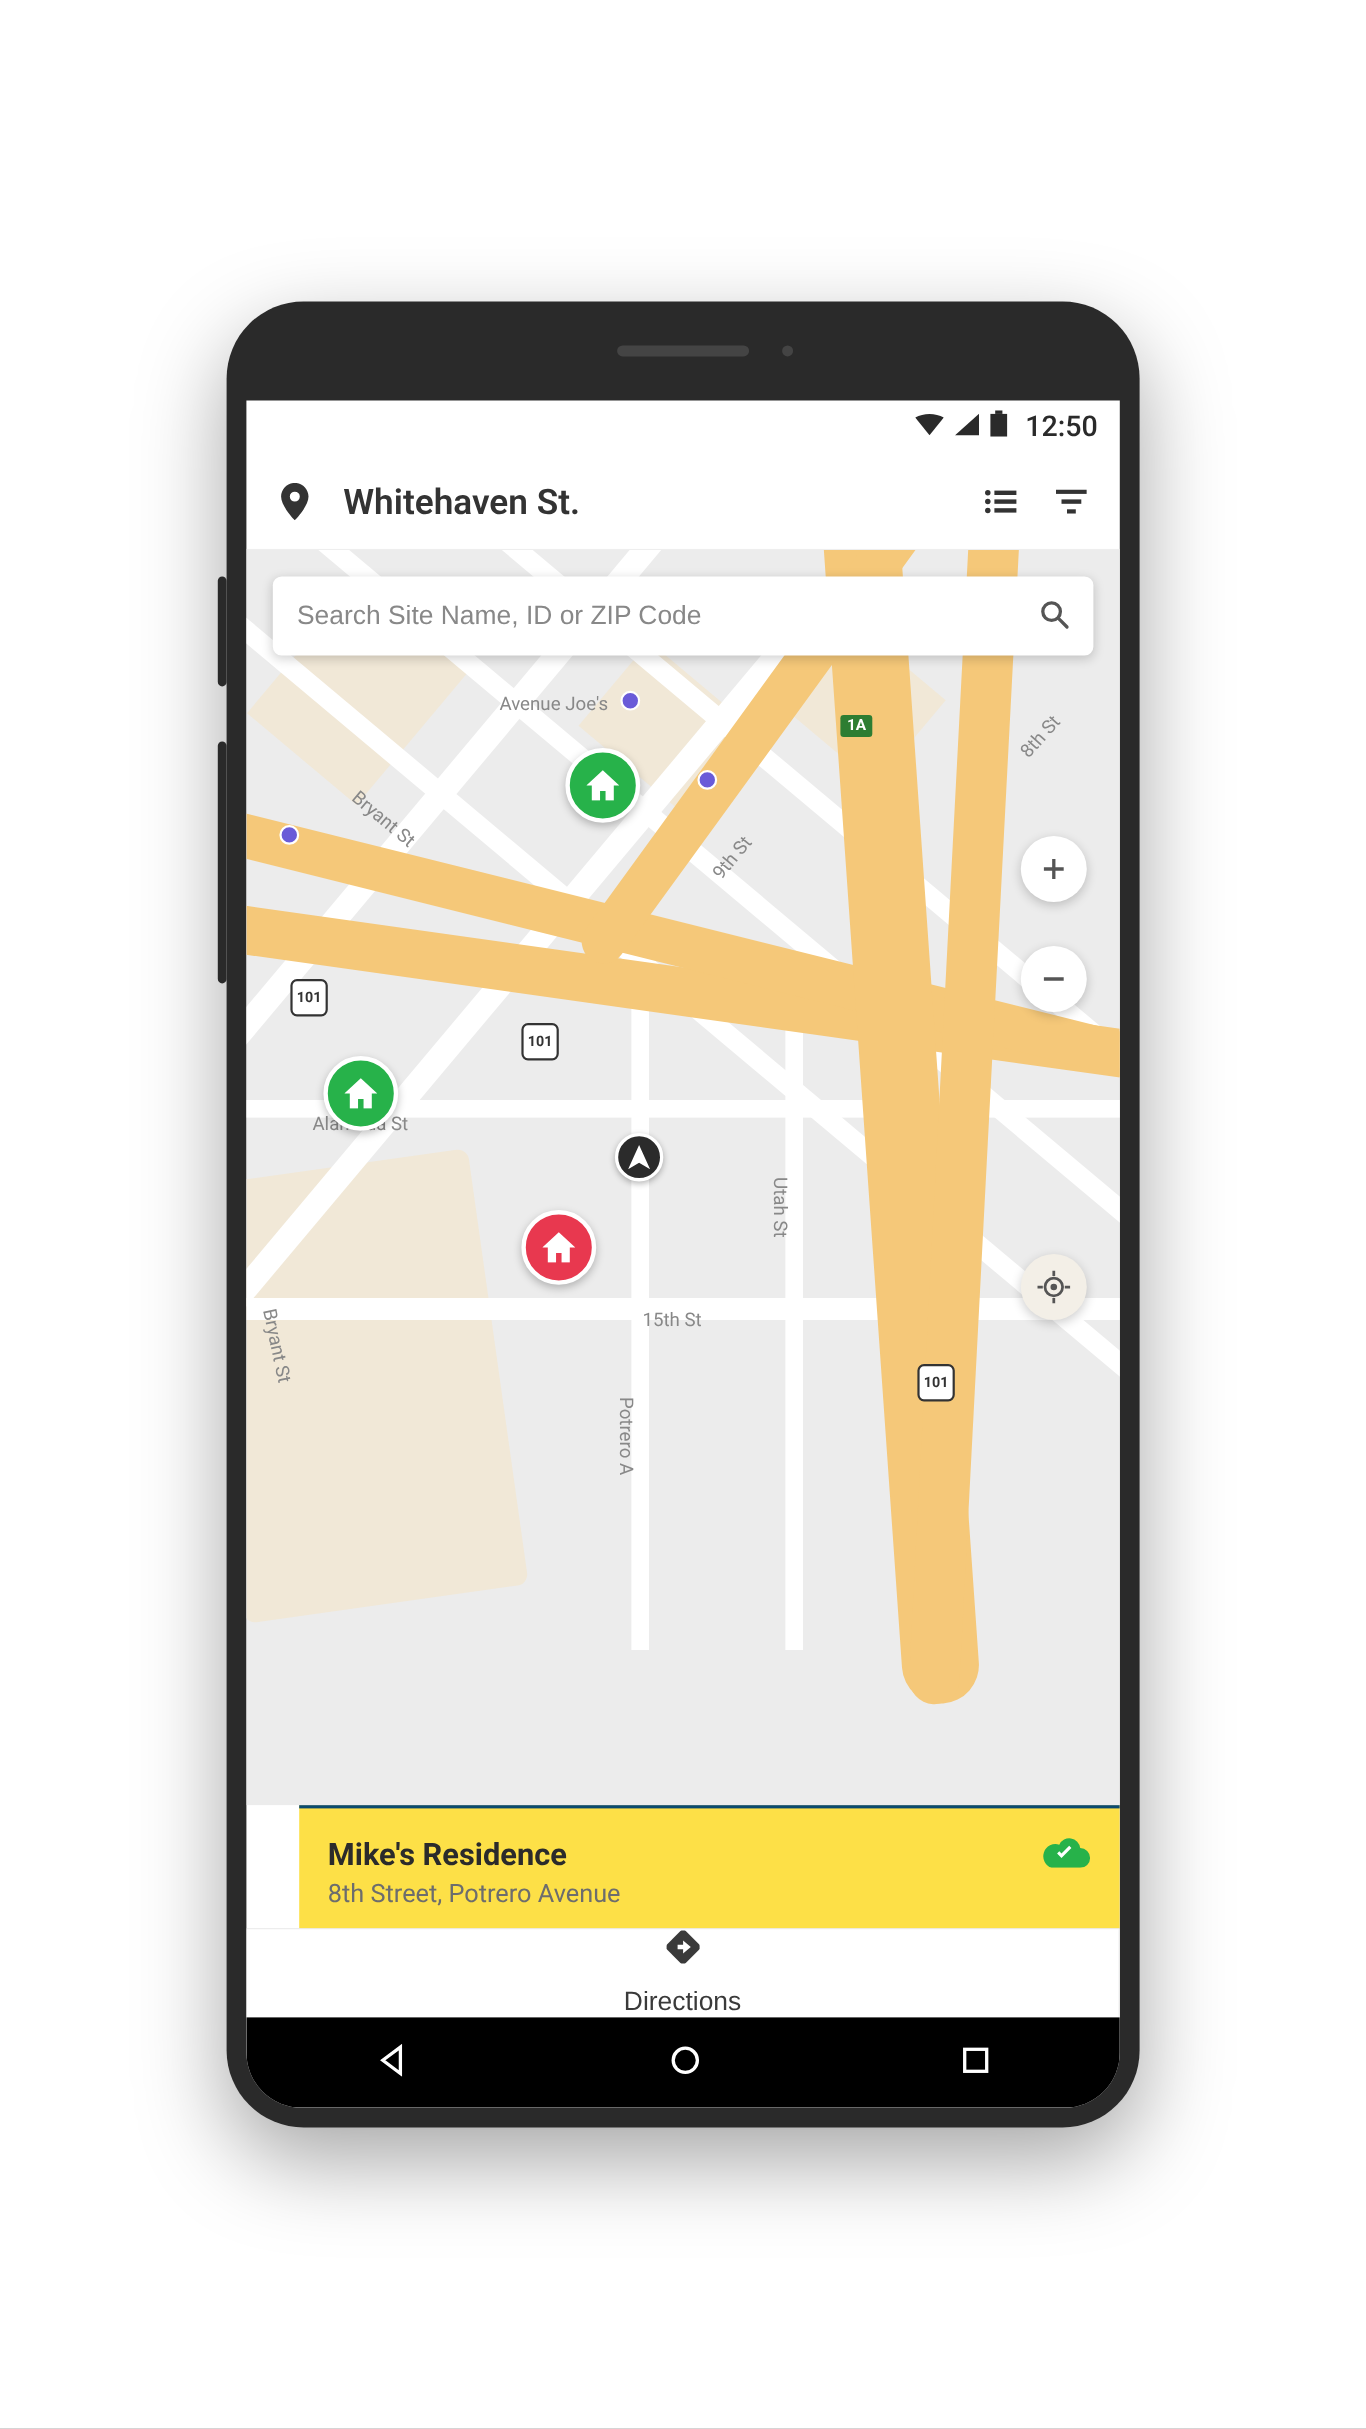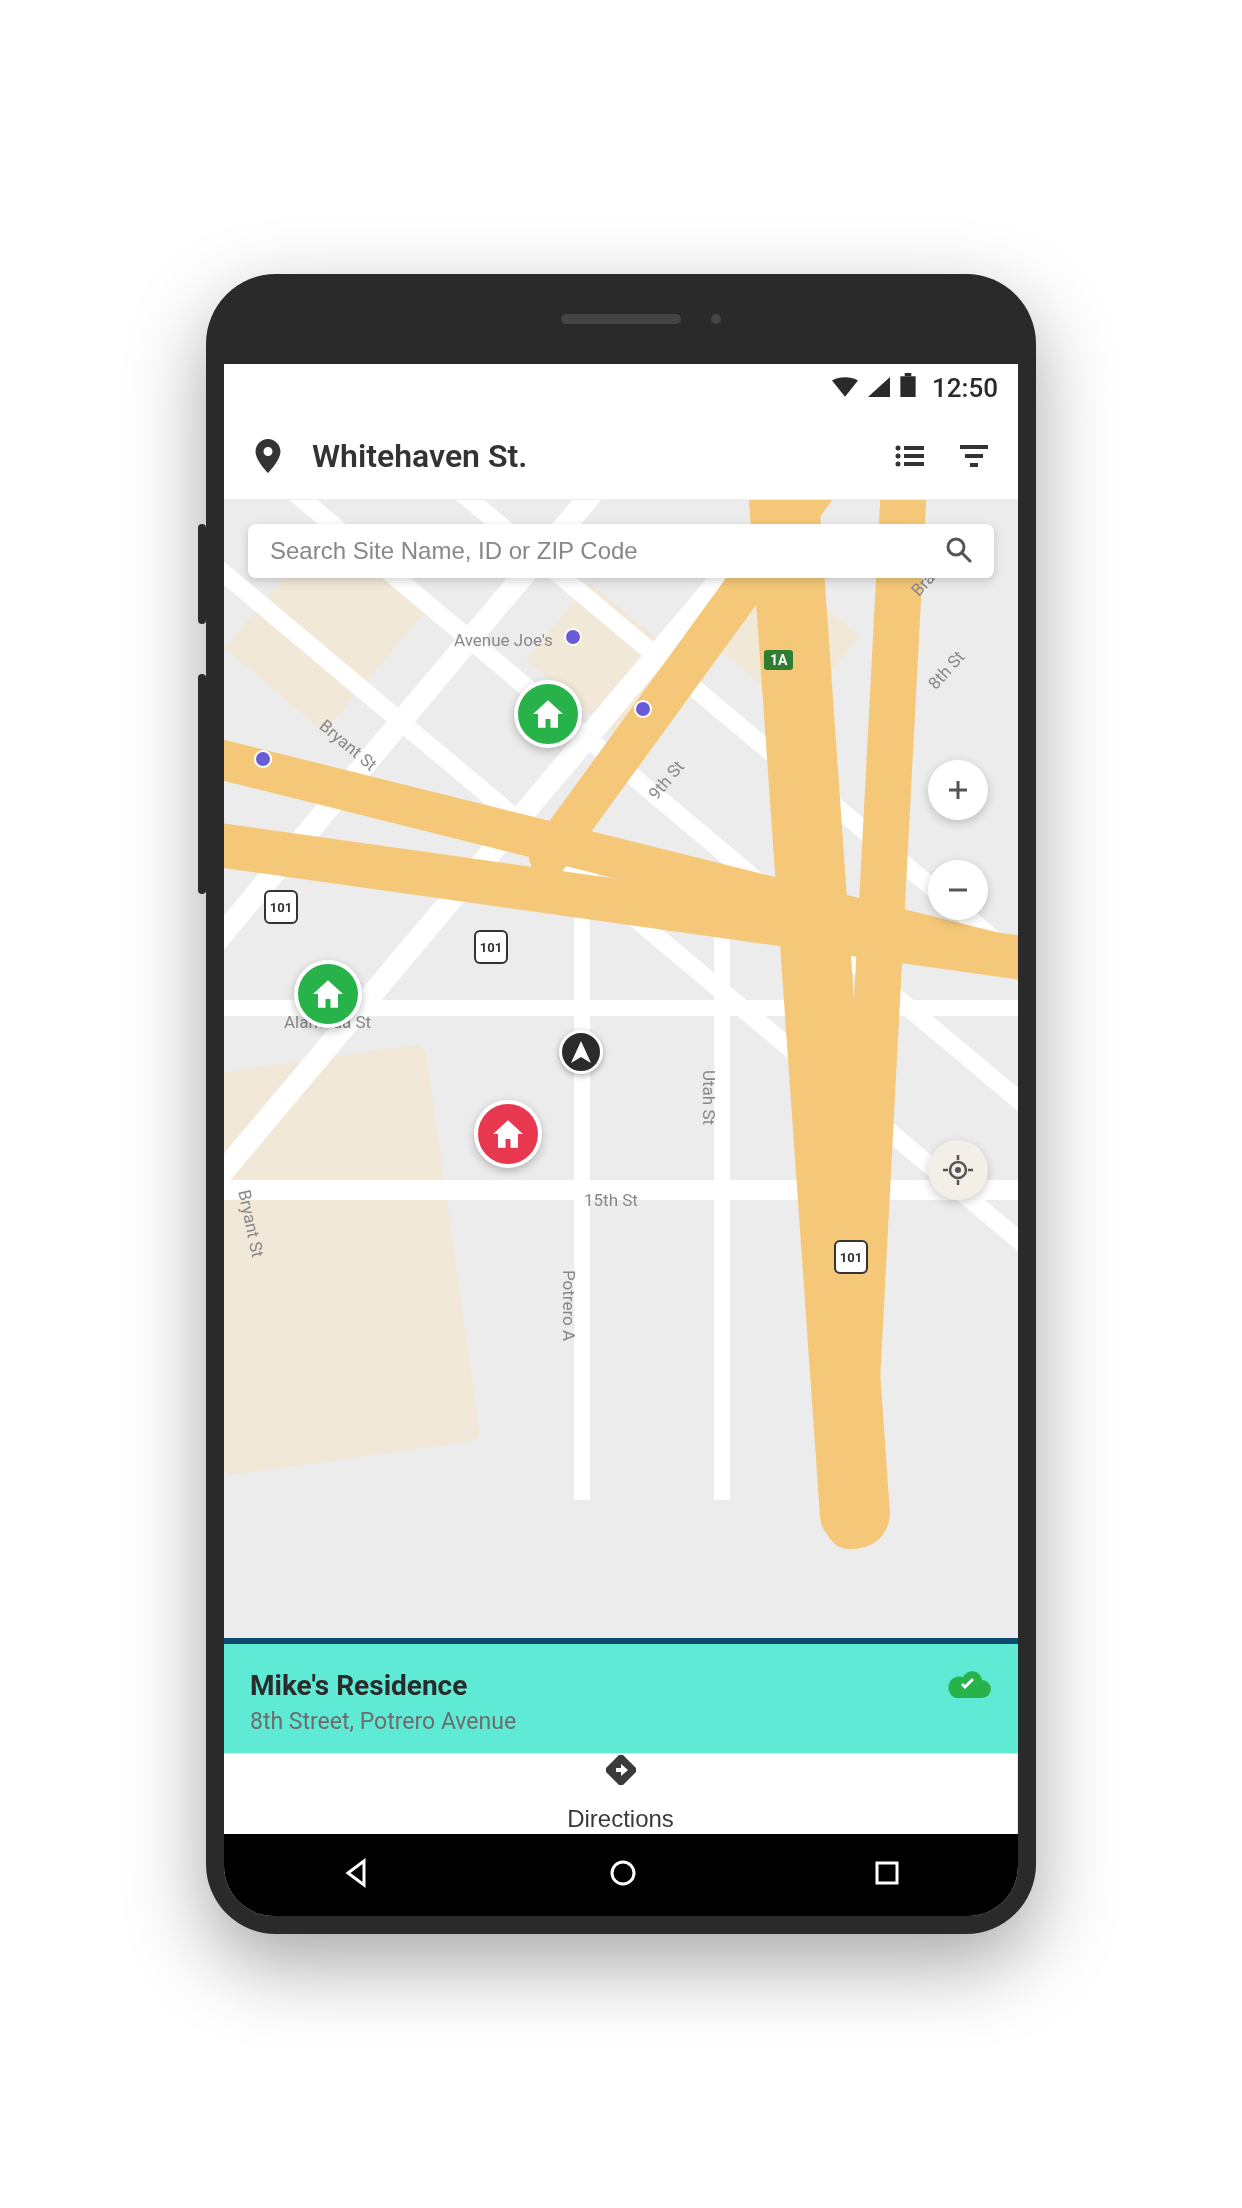--- a/index.html
+++ b/index.html
@@ -121,21 +121,21 @@
     position:absolute; width:44px; height:44px; border-radius:50%;
     background:#2b2b2b; border:3px solid #fff;
     display:flex; align-items:center; justify-content:center;
     box-shadow:0 2px 6px rgba(0,0,0,.3);
   }
 
   
   .search-box{
     position:absolute;
     top:24px; left:24px; right:24px;
-    height:54px;
+    height:72px;
     background:#fff; border-radius:8px;
     box-shadow:0 3px 10px rgba(0,0,0,.18);
     display:flex; align-items:center;
     padding:0 22px;
   }
   .search-box input{
     flex:1; border:none; outline:none;
     font-size:24px; color:#333;
   }
   .search-box input::placeholder{ color:#888; }
@@ -147,23 +147,24 @@
     width:60px; height:60px; border-radius:50%;
     background:#fff;
     display:flex; align-items:center; justify-content:center;
     box-shadow:0 3px 10px rgba(0,0,0,.2);
     font-size:32px; color:#444;
     cursor:pointer;
   }
 
   
   .info-card{
-    background:#5eead4;
+    background:#fde047;
     padding:24px 26px 18px;
-    border-top:6px solid #0c4a6e;
+    border-top:3px solid #0c4a6e;
+    margin-left:48px;
   }
   .info-card .row1{ display:flex; align-items:center; }
   .info-card .name{
     flex:1;
     font-size:28px; font-weight:700; color:#2b2b2b;
   }
   .cloud-ok{
     width:44px; height:30px;
   }
   .info-card .addr{

